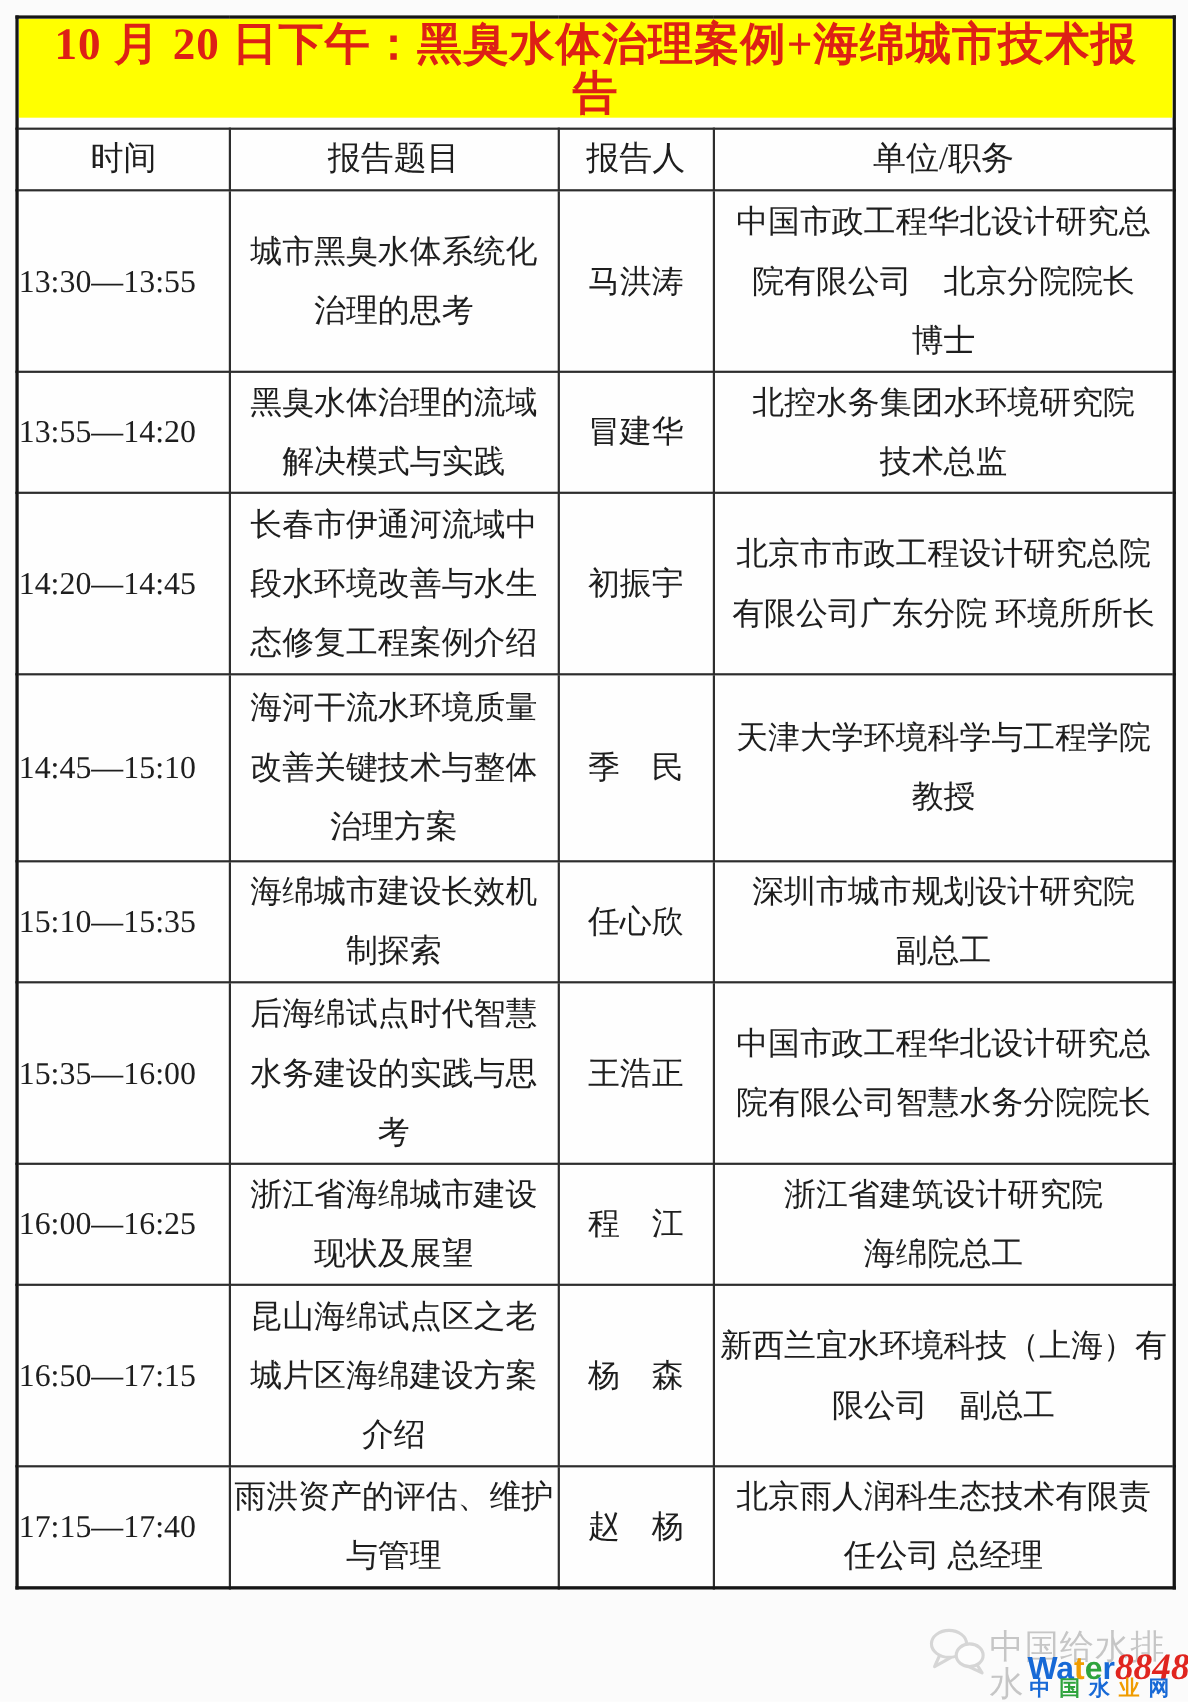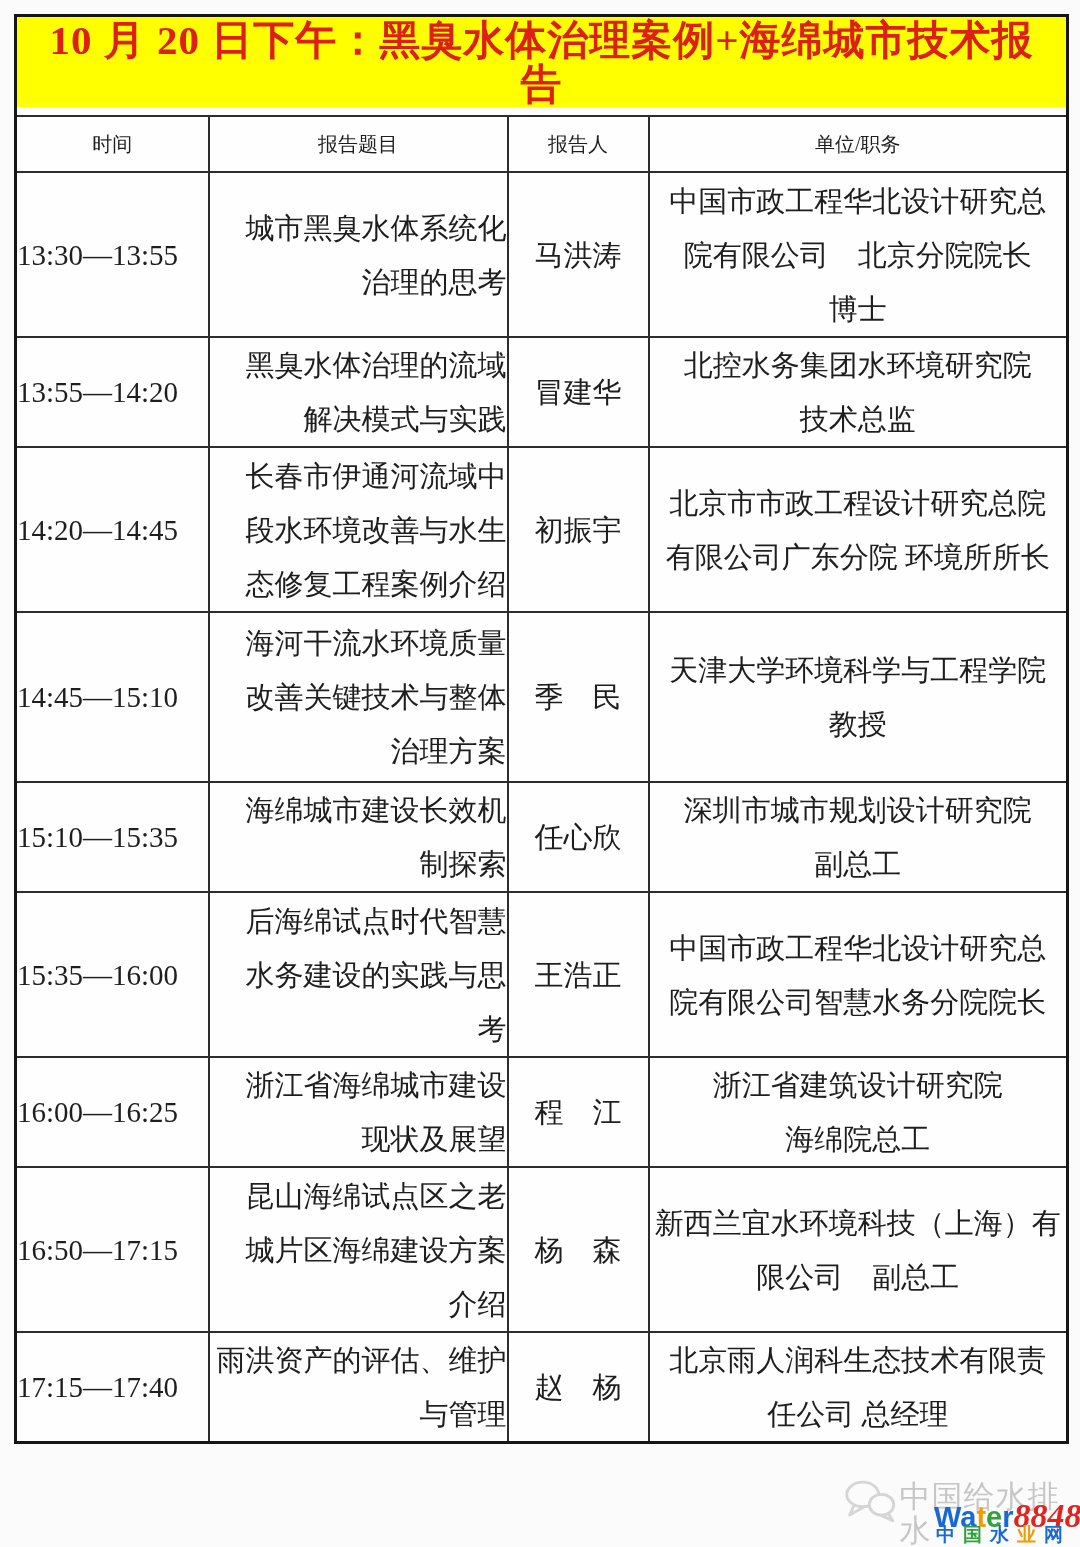--- a/index.html
+++ b/index.html
@@ -28,23 +28,23 @@
   }
   .title-row td { text-align: center; }
   .session-title {
     display: inline-block;
     font-weight: bold;
     font-size: 41px;
     line-height: 44px;
     padding: 1px 14px;
     letter-spacing: 1px;
   }
-  .header-row td { text-align: center; font-size: 20px; }
+  .header-row td { text-align: center; font-size: 30px; }
   .c-time    { text-align: left; font-size: 28px; margin-top: 48px; }
-  .c-title   { text-align: right; padding-left: 14px; padding-right: 6px; white-space: pre-line; margin-left: 20px; }
+  .c-title   { text-align: center; padding-left: 14px; padding-right: 6px; white-space: pre-line; margin-left: 20px; }
   .c-speaker { text-align: center; }
   .c-org     { text-align: center; white-space: pre-line; font-size: 28px; padding: 0 4px; }
 
   
   .wm-gray {
     position: absolute; left: 843px; top: 1478px;
     display: flex; align-items: flex-start;
     opacity: 0.75;
     pointer-events: none;
   }

